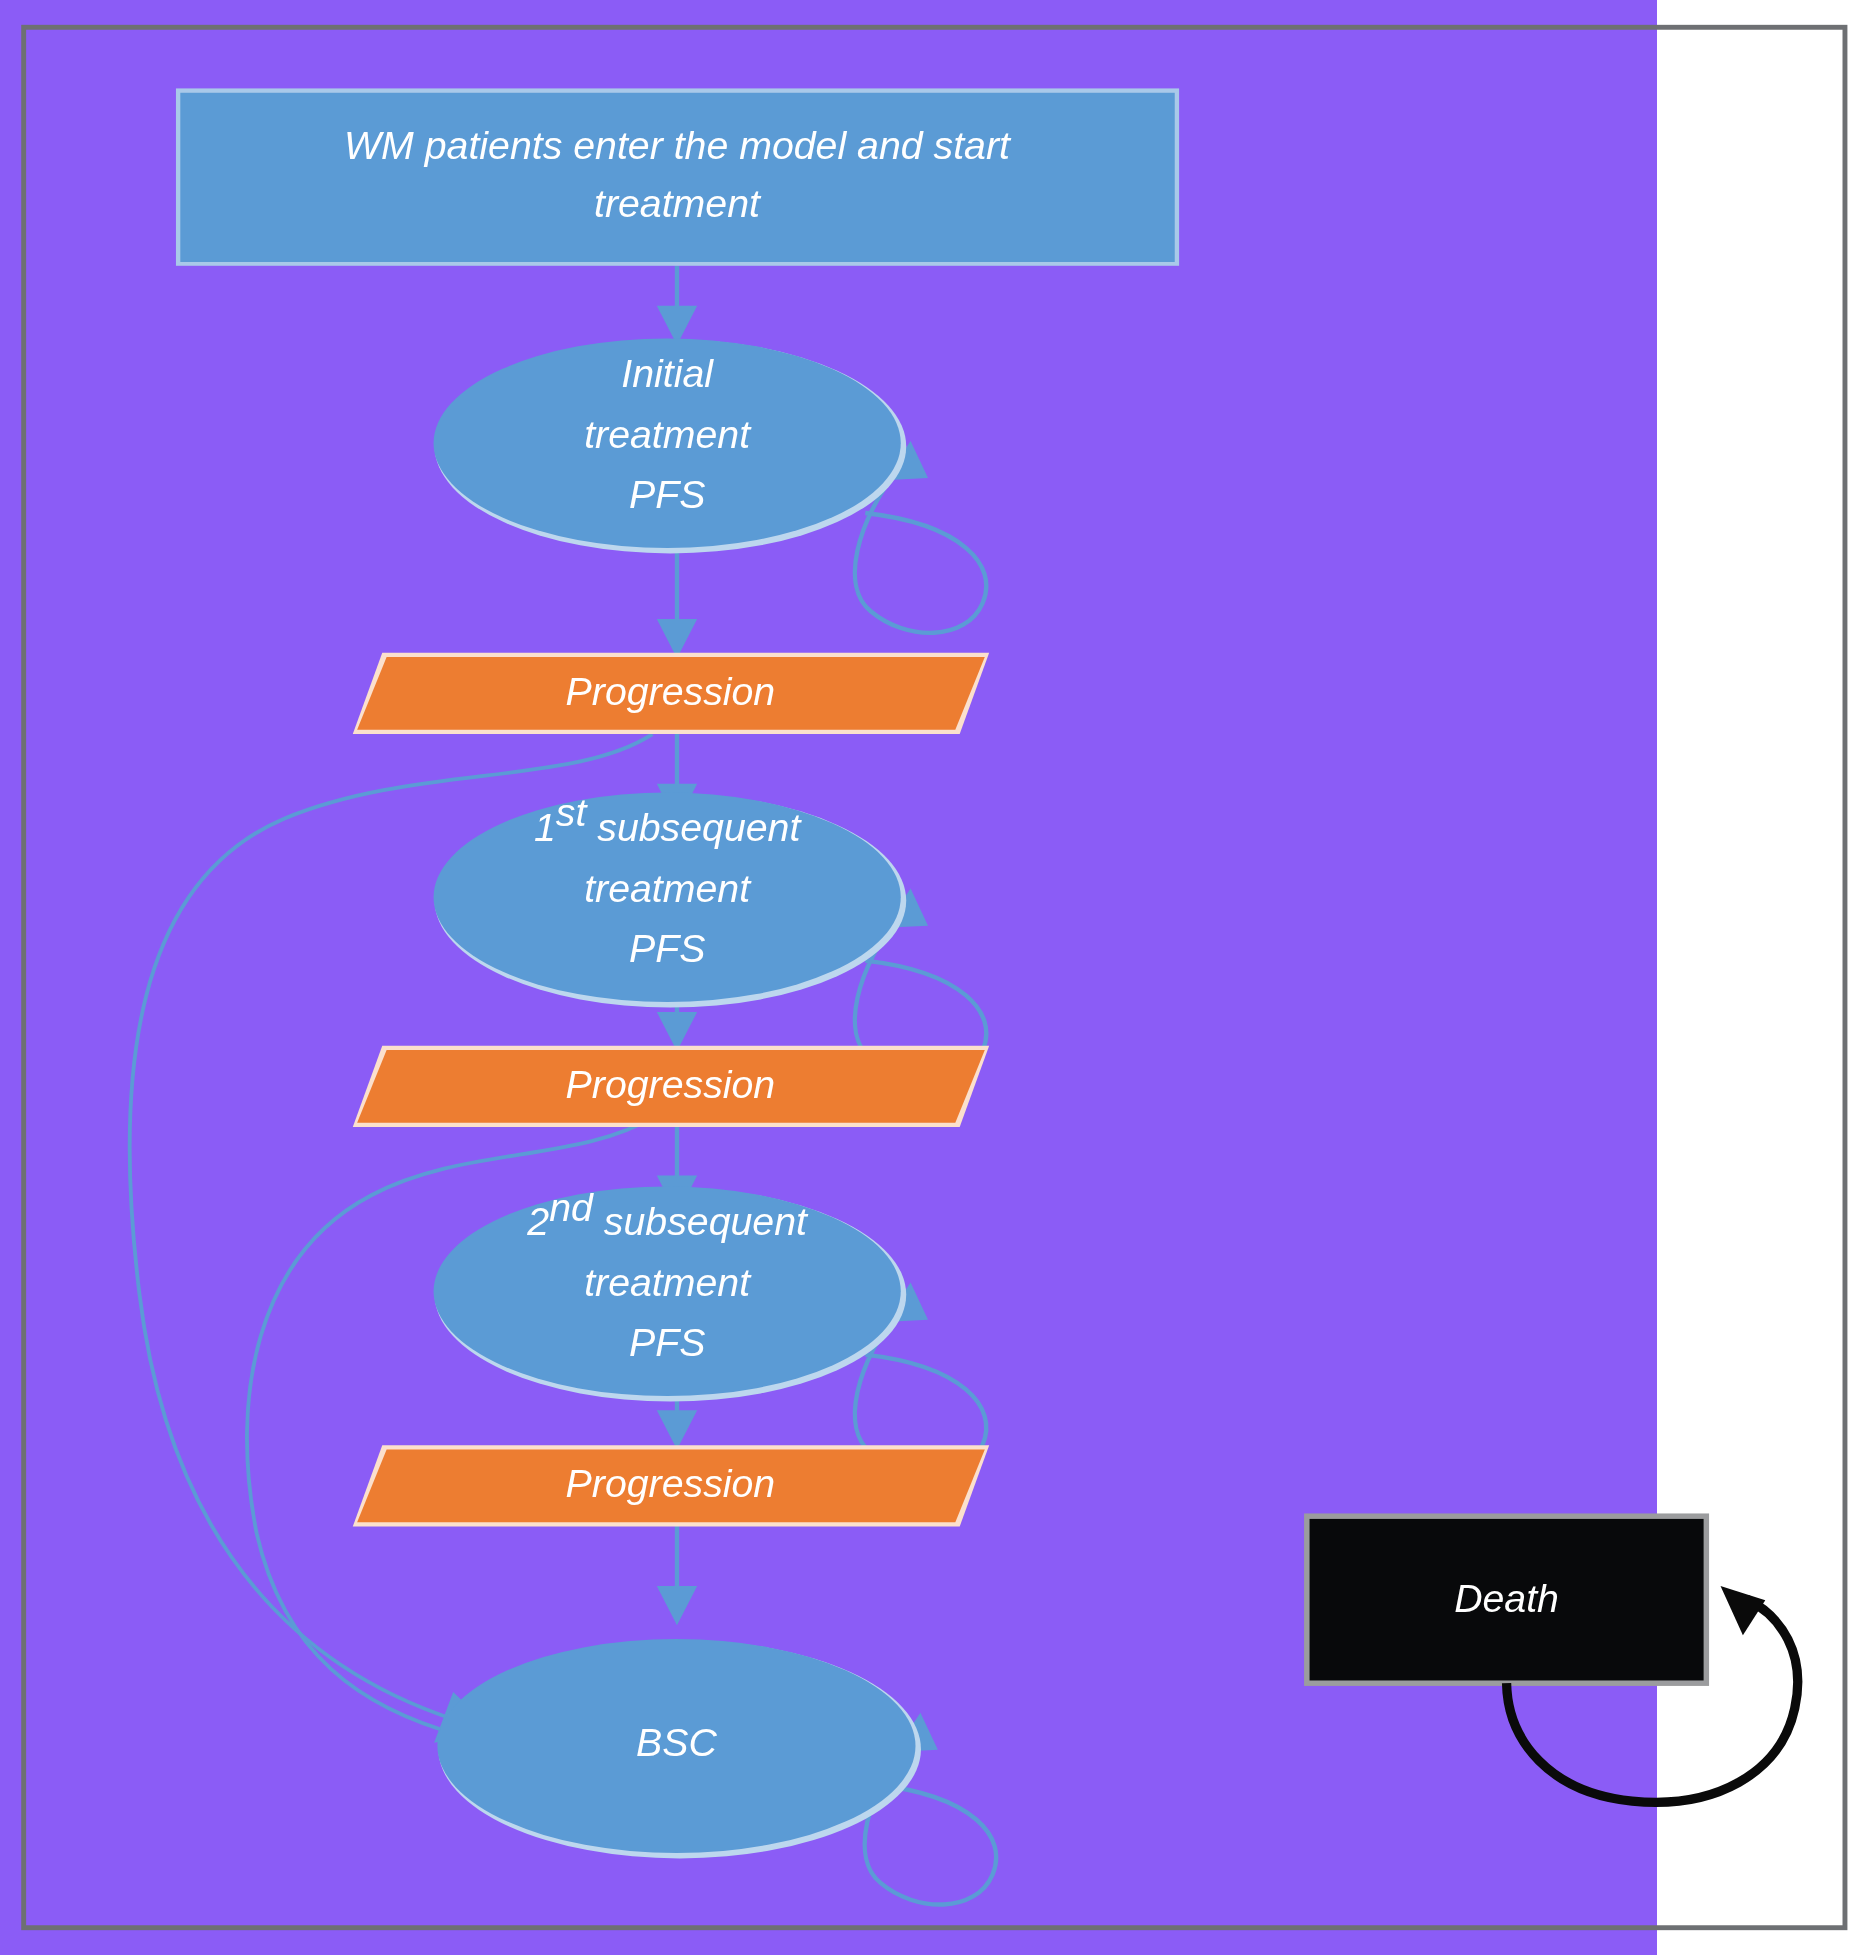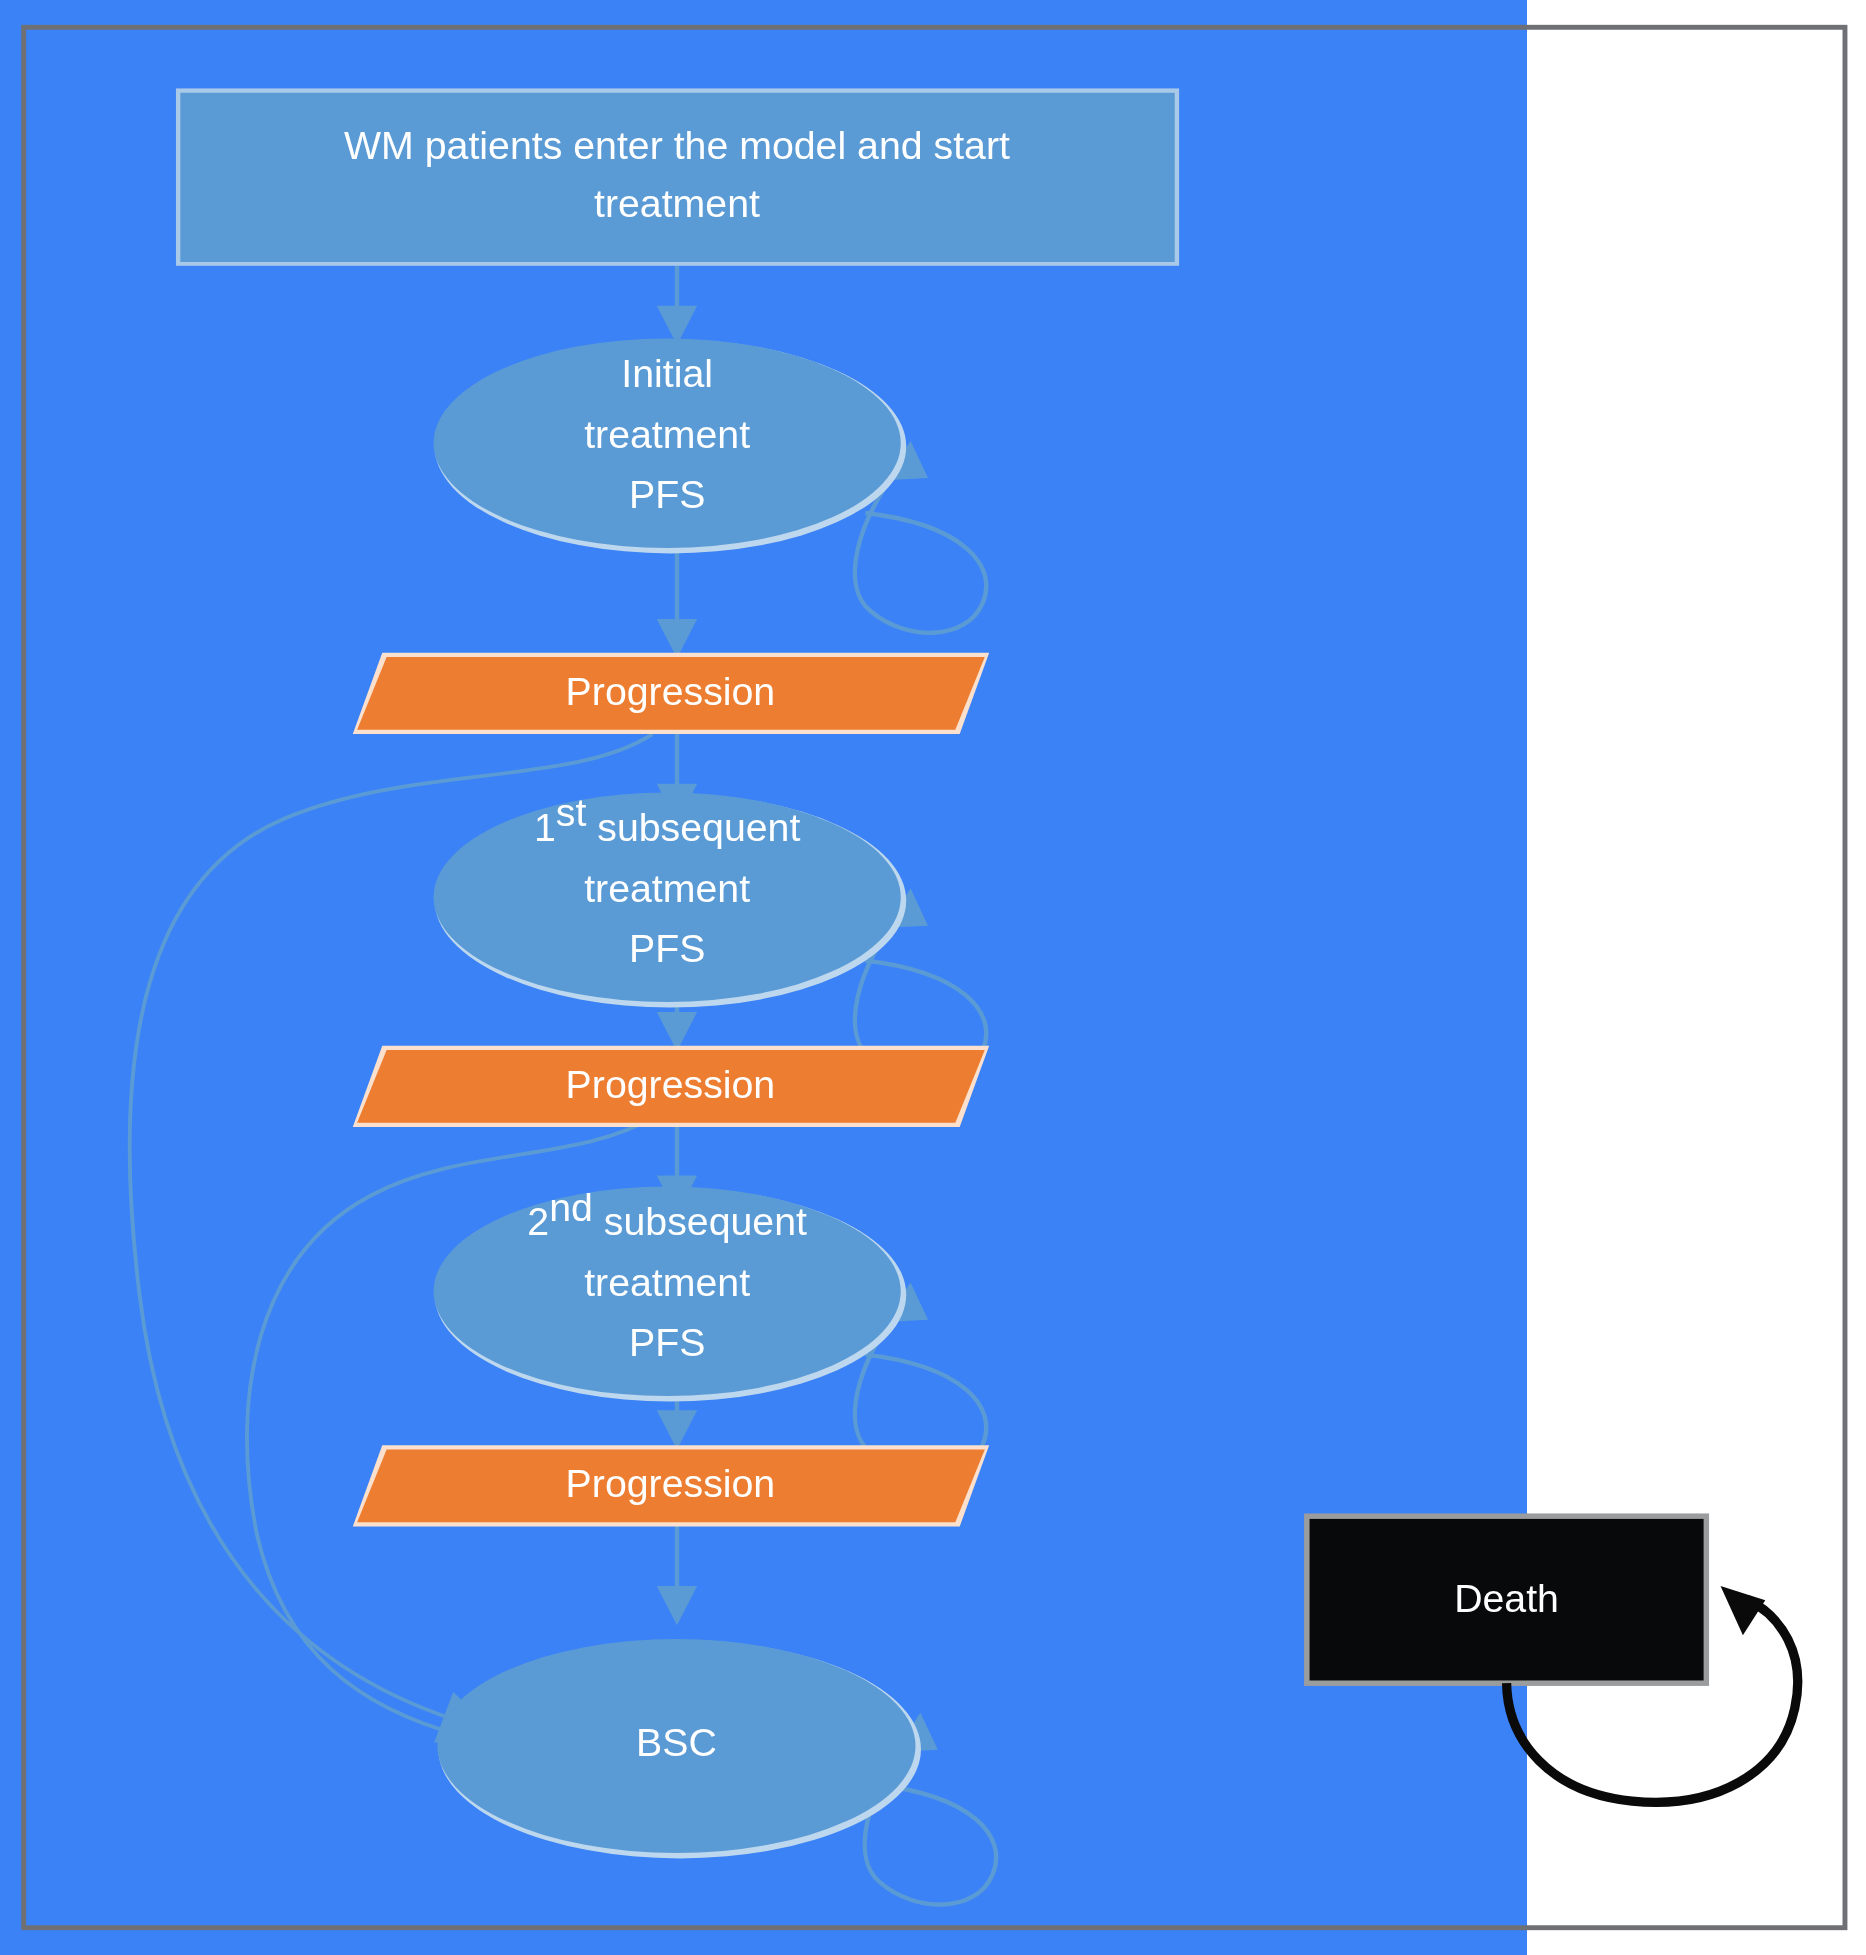--- a/index.html
+++ b/index.html
@@ -8,23 +8,24 @@
     background: #ffffff;
   }
   body {
     width: 1867px;
     height: 1955px;
     font-family: "Liberation Sans", sans-serif;
     overflow: hidden;
   }
   #diagram-root {
     position: relative;
-    width: 1527px;
+    width: 1657px;
     height: 1955px;
-    background: #3b82f6;
+    background: #8b5cf6;
+    font-style: italic;
   }
   svg.canvas {
     position: absolute;
     left: 0;
     top: 0;
     width: 1867px;
     height: 1955px;
     display: block;
   }
   .node-label {

